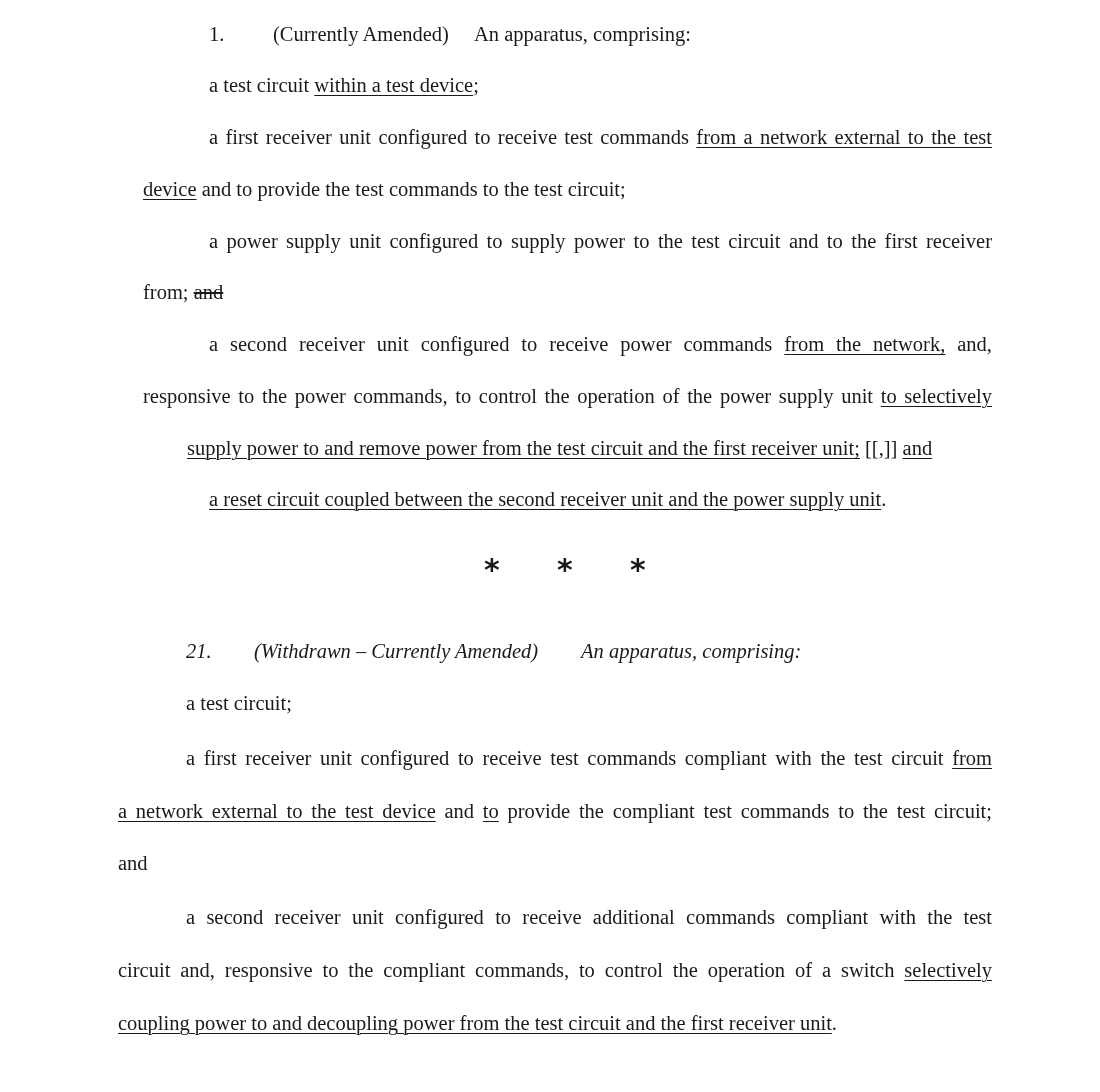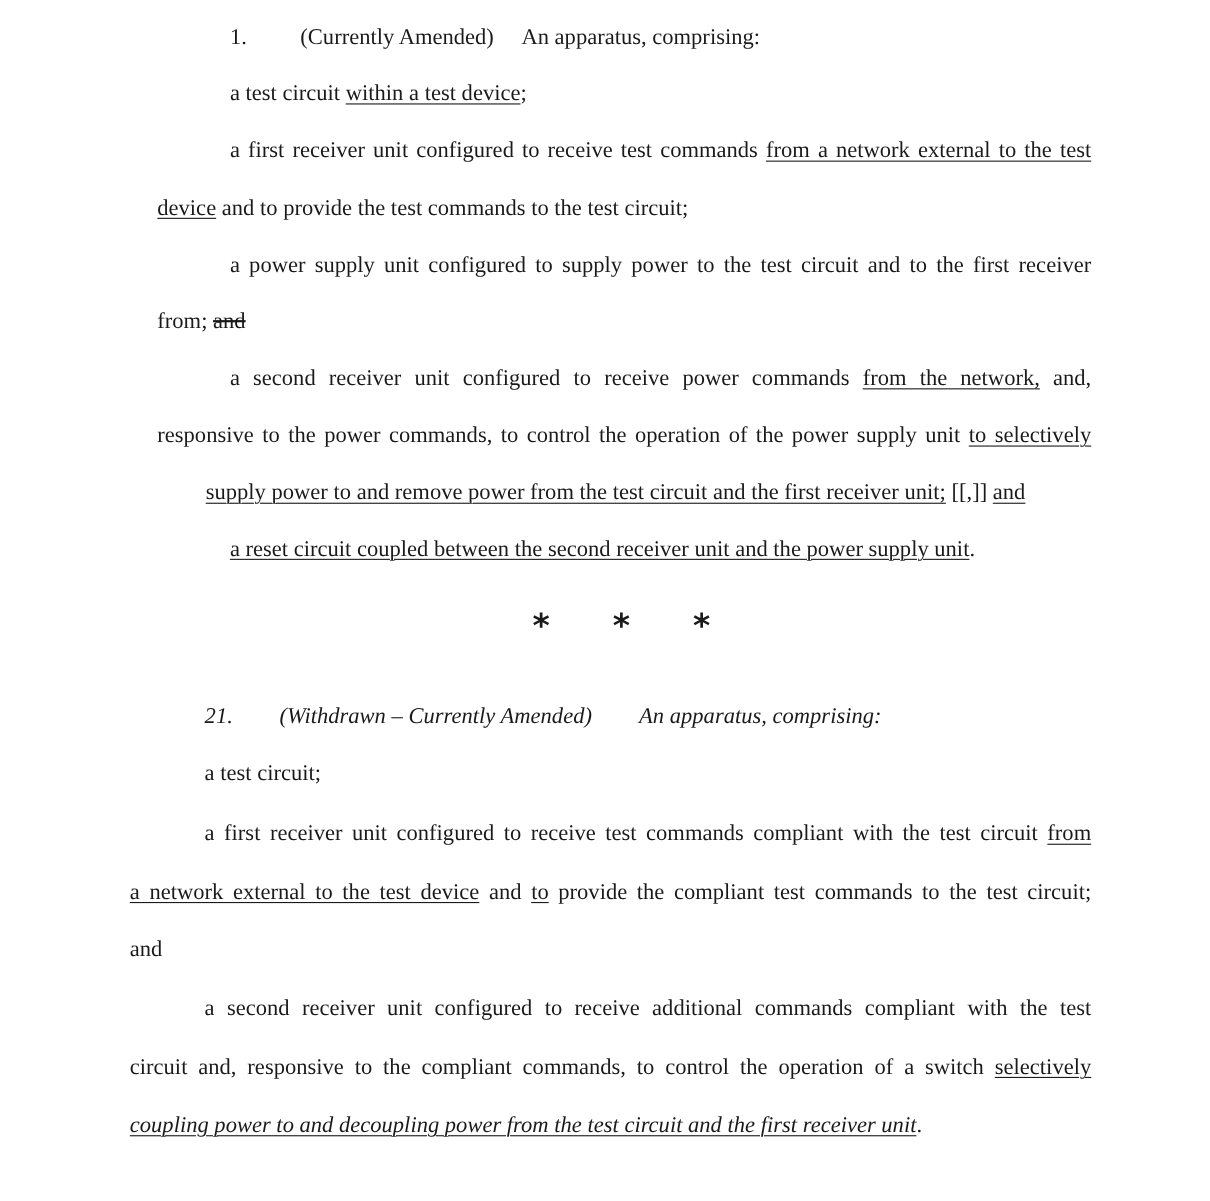--- a/index.html
+++ b/index.html
@@ -92,14 +92,14 @@
 
 <div class="line just" style="top:905px; left:186px; width:806px;">
   <span style="white-space: pre;">a second receiver unit configured to receive additional commands compliant with the test</span>
 </div>
 
 <div class="line just" style="top:958px; left:118px; width:874px;">
   <span style="white-space: pre;">circuit and, responsive to the compliant commands, to control the operation of a switch </span><u style="white-space: pre;">selectively</u>
 </div>
 
 <div class="line" style="top:1011px; left:118px;">
-  <u style="white-space: pre; font-style: italic;">coupling power to and decoupling power from the test circuit and the first receiver unit</u><span style="white-space: pre;">.</span>
+  <u style="white-space: pre;">coupling power to and decoupling power from the test circuit and the first receiver unit</u><span style="white-space: pre;">.</span>
 </div>
 
 </body></html>

